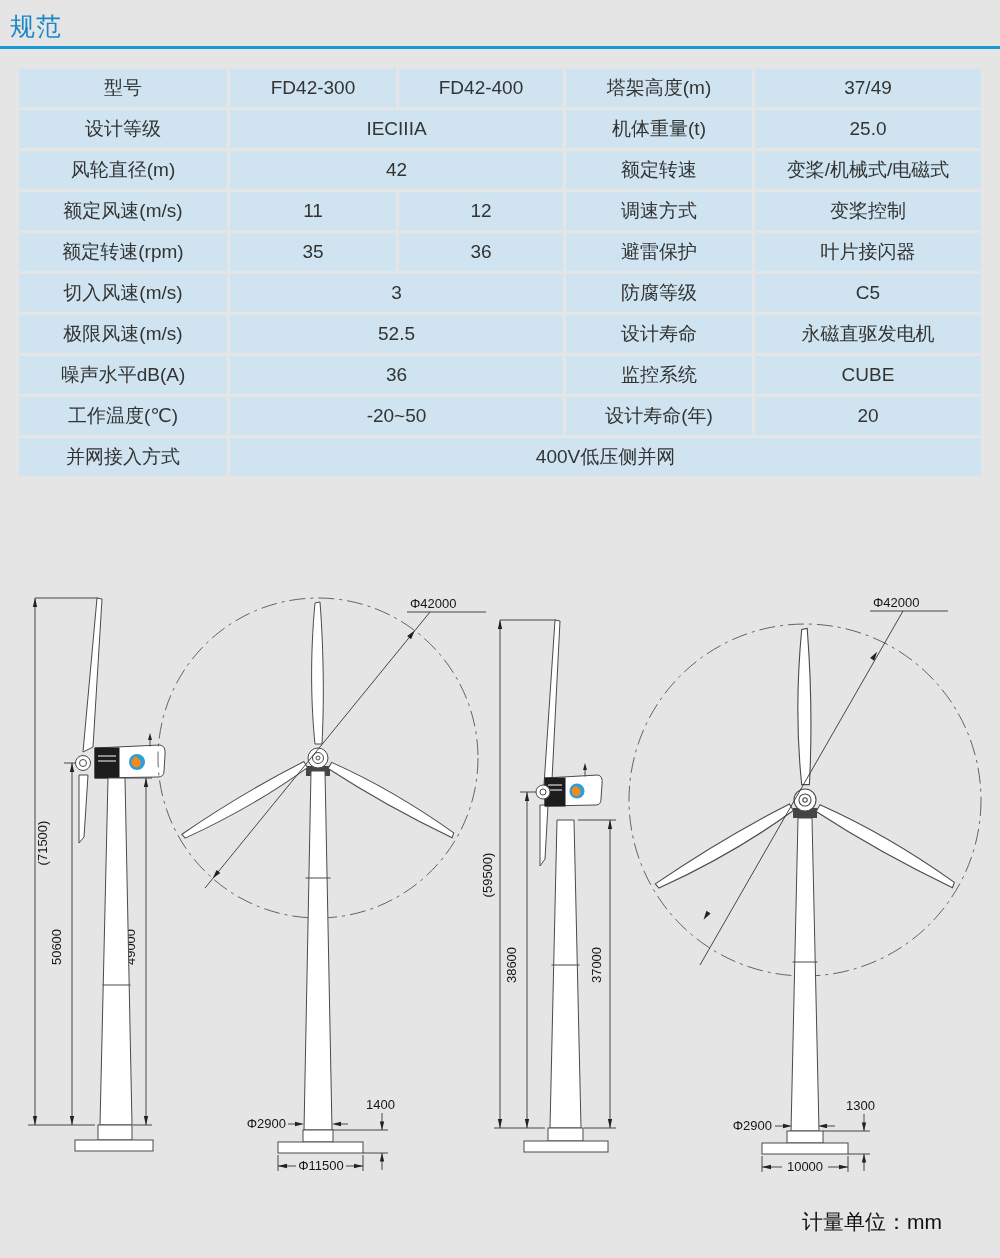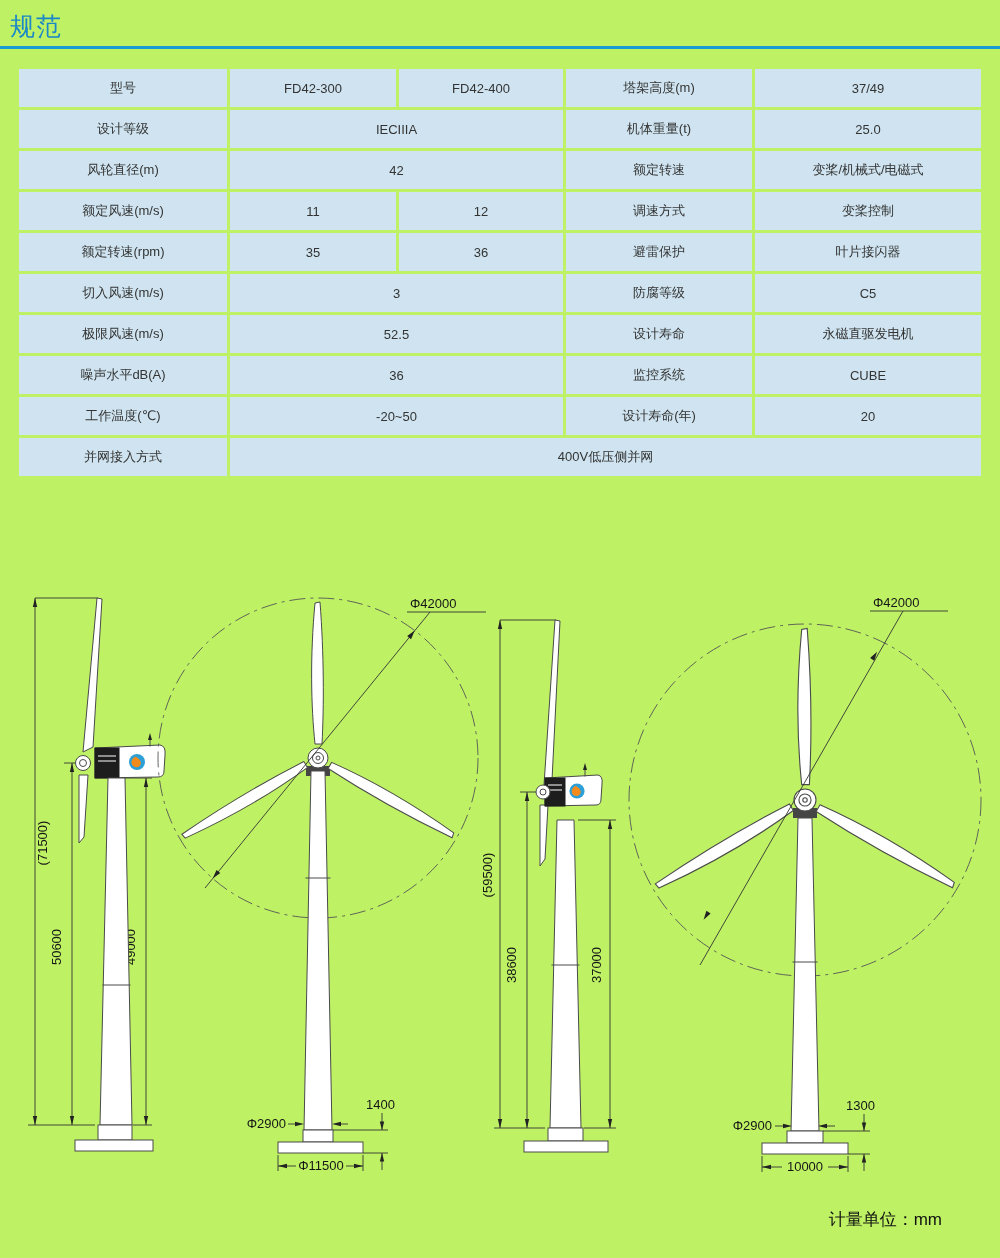--- a/index.html
+++ b/index.html
@@ -1,26 +1,26 @@
 <!DOCTYPE html>
 <html><head>
 <meta charset="utf-8">
 <style>
   html,body{margin:0;padding:0;background:#fff;}
-  .page{position:relative;width:1000px;height:1258px;background:#bef264;
+  .page{position:relative;width:1000px;height:1258px;background:#e5e5e5;
         font-family:"Liberation Sans","DejaVu Sans",sans-serif;overflow:hidden;}
   .page-title{position:absolute;left:10px;top:10px;font-size:25px;font-weight:500;
         color:#1987c8;margin:0;letter-spacing:1px;}
   .title-rule{position:absolute;left:0;top:46px;width:1000px;height:3px;background:#189ad5;}
   table.spec{position:absolute;left:16px;top:66px;width:968px;border-collapse:separate;
         border-spacing:3px;table-layout:fixed;}
-  table.spec td{background:#cfe4f0;color:#333;font-size:13px;text-align:center;
+  table.spec td{background:#cfe4f0;color:#333;font-size:19px;text-align:center;
         vertical-align:middle;height:38px;padding:0 4px;white-space:nowrap;overflow:hidden;}
   .drawings{position:absolute;left:0;top:575px;width:1000px;height:640px;}
-  .unit-note{position:absolute;right:58px;top:1208px;font-size:17px;color:#111;}
+  .unit-note{position:absolute;right:58px;top:1208px;font-size:21px;color:#111;}
   
   .ln{fill:none;stroke:#4a4a4a;stroke-width:1;stroke-linecap:square;}
   .wht{fill:#fff;stroke:#4a4a4a;stroke-width:1;}
   .dash{fill:none;stroke:#555;stroke-width:0.9;stroke-dasharray:16 5 3 5;}
   .dim{fill:none;stroke:#333;stroke-width:0.9;}
   .ar{fill:#222;stroke:none;}
   .dtx{font:13px "Liberation Sans","DejaVu Sans",sans-serif;fill:#161616;}
   .dark{fill:#1d1d1d;stroke:#1d1d1d;}
   .vent{stroke:#fff;stroke-width:1;}
 </style>

